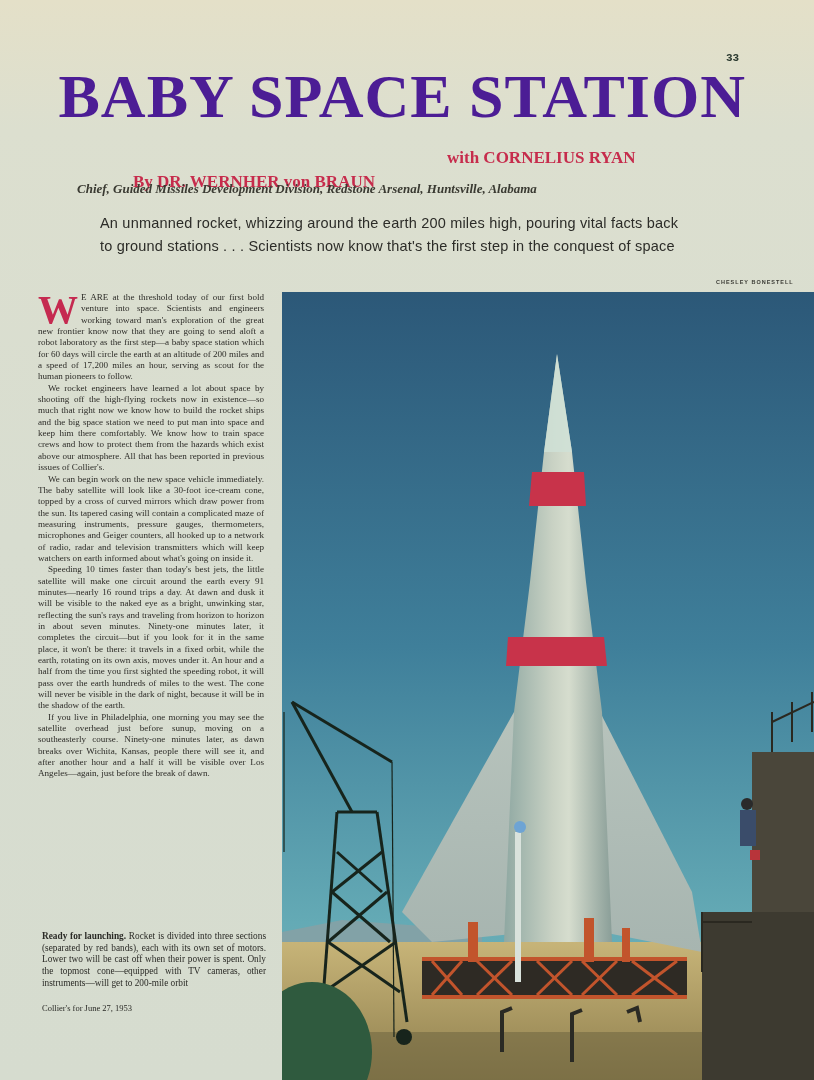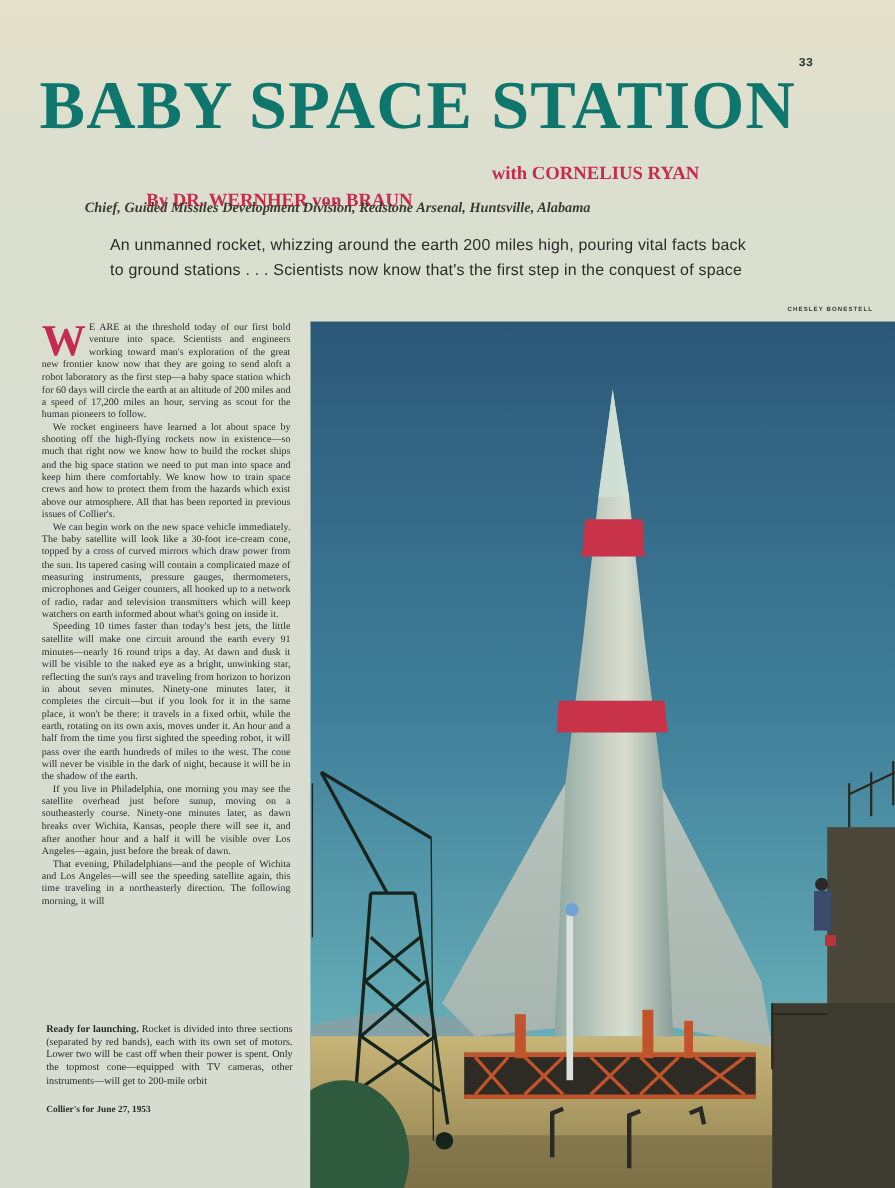--- a/index.html
+++ b/index.html
@@ -10,22 +10,23 @@
     color: #2a2a26;
   }
   .page-num {
     position: absolute; left: 726px; top: 52px;
     font-family: Liberation Mono, monospace; font-weight: bold; font-size: 11px; color: #2b3a30;
   }
   .headline {
     position: absolute; left: 36px; top: 60px; width: 710px;
     font-family: "Liberation Serif", serif; font-weight: bold;
     font-size: 62px; letter-spacing: 1px; line-height: 72px;
-    color: #0f766e; white-space: nowrap;
+    color: #4c1d95; white-space: nowrap;
     transform: scaleY(1.0);
+    text-align: right;
   }
   .byline {
     position: absolute; top: 148px; font-family: "Liberation Serif", serif;
     font-weight: bold; font-size: 17px; color: #c62c4c; white-space: nowrap;
   }
   .byline.a { left: 133px; margin-top: 24px; }
   .byline.b { left: 447px; }
   .affiliation {
     position: absolute; left: 77px; top: 181px;
     font-family: "Liberation Serif", serif; font-weight: bold; font-size: 13px; color: #3a3a32;
@@ -54,21 +55,21 @@
     float: left; font-family: "Liberation Serif", serif; font-weight: bold;
     font-size: 40px; line-height: 32px; color: #c52a50; margin: 2px 3px 0 0;
   }
   .caption {
     position: absolute; left: 42px; top: 931px; width: 224px;
     font-family: "Liberation Serif", serif; font-weight: bold; font-size: 9.3px; line-height: 11.7px;
     text-align: justify; color: #2a2a26;
   }
   .footer {
     position: absolute; left: 42px; top: 1003px;
-    font-family: "Liberation Serif", serif; font-weight: bold; font-size: 8.5px; color: #2a2a26;
+    font-family: "Liberation Serif", serif; font-weight: normal; font-size: 8.5px; color: #2a2a26;
   }
   .illustration {
     position: absolute; left: 282px; top: 292px; width: 532px; height: 788px; overflow: hidden;
   }
   .illustration svg { display: block; }
 </style>
 </head>
 <body>
 
 <div class="page-num">33</div>
@@ -85,21 +86,20 @@
 </div>
 
 <div class="credit">CHESLEY BONESTELL</div>
 
 <div class="column">
   <p class="first"><span class="dropcap">W</span><span>E ARE at the threshold today of our first bold venture into space. Scientists and engineers working toward man's exploration of the great new frontier know now that they are going to send aloft a robot laboratory as the first step—a baby space station which for 60 days will circle the earth at an altitude of 200 miles and a speed of 17,200 miles an hour, serving as scout for the human pioneers to follow.</span></p>
   <p>We rocket engineers have learned a lot about space by shooting off the high-flying rockets now in existence—so much that right now we know how to build the rocket ships and the big space station we need to put man into space and keep him there comfortably. We know how to train space crews and how to protect them from the hazards which exist above our atmosphere. All that has been reported in previous issues of Collier's.</p>
   <p>We can begin work on the new space vehicle immediately. The baby satellite will look like a 30-foot ice-cream cone, topped by a cross of curved mirrors which draw power from the sun. Its tapered casing will contain a complicated maze of measuring instruments, pressure gauges, thermometers, microphones and Geiger counters, all hooked up to a network of radio, radar and television transmitters which will keep watchers on earth informed about what's going on inside it.</p>
   <p>Speeding 10 times faster than today's best jets, the little satellite will make one circuit around the earth every 91 minutes—nearly 16 round trips a day. At dawn and dusk it will be visible to the naked eye as a bright, unwinking star, reflecting the sun's rays and traveling from horizon to horizon in about seven minutes. Ninety-one minutes later, it completes the circuit—but if you look for it in the same place, it won't be there: it travels in a fixed orbit, while the earth, rotating on its own axis, moves under it. An hour and a half from the time you first sighted the speeding robot, it will pass over the earth hundreds of miles to the west. The cone will never be visible in the dark of night, because it will be in the shadow of the earth.</p>
   <p>If you live in Philadelphia, one morning you may see the satellite overhead just before sunup, moving on a southeasterly course. Ninety-one minutes later, as dawn breaks over Wichita, Kansas, people there will see it, and after another hour and a half it will be visible over Los Angeles—again, just before the break of dawn.</p>
-  <p>That evening, Philadelphians—and the people of Wichita and Los Angeles—will see the speeding satellite again, this time traveling in a northeasterly direction. The following morning, it will</p>
 </div>
 
 <div class="caption">
   <span>Ready for launching.</span>
   <span style="font-weight:normal">Rocket is divided into three sections (separated by red bands), each with its own set of motors. Lower two will be cast off when their power is spent. Only the topmost cone—equipped with TV cameras, other instruments—will get to 200-mile orbit</span>
 </div>
 
 <div class="footer">Collier's for June 27, 1953</div>
 
 <div class="illustration">

